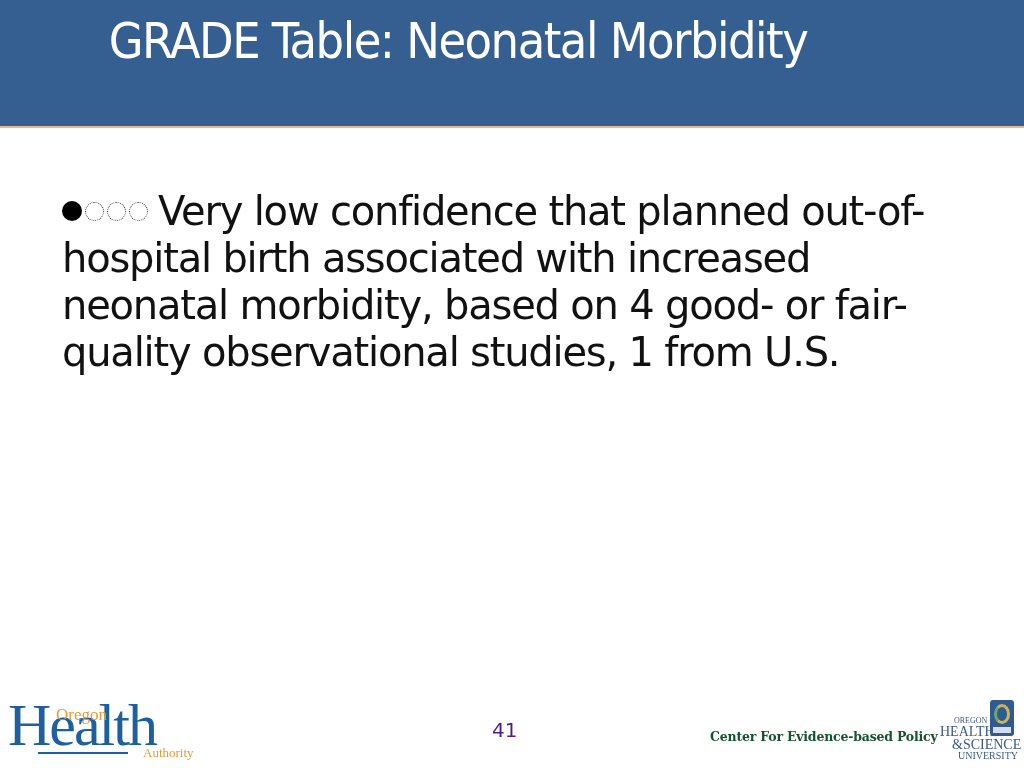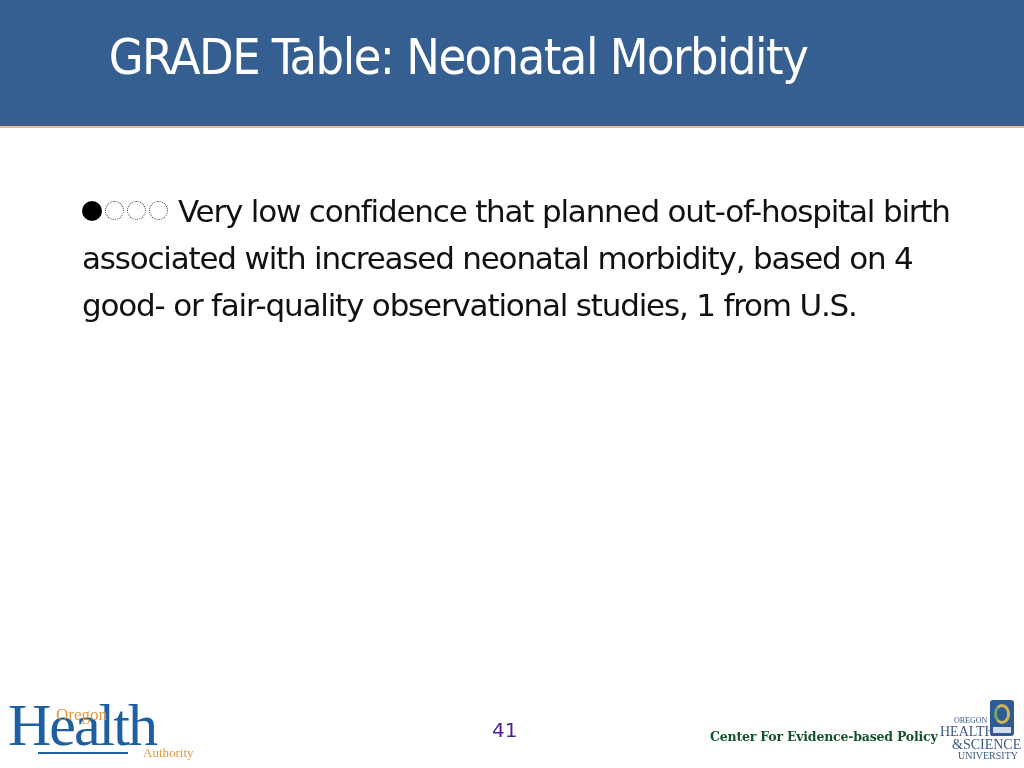--- a/index.html
+++ b/index.html
@@ -8,32 +8,31 @@
       background: #ffffff; position: relative;
       font-family: "Liberation Sans", "DejaVu Sans", sans-serif;
     }
     .header {
       position: absolute; left: 0; top: 0; width: 1024px; height: 128px;
       background: #365f91;
       border-bottom: 2px solid #f2b482;
       box-sizing: border-box;
     }
     .title {
-      position: absolute; left: 0; top: 32px; width: 916px;
+      position: absolute; left: 0; top: 16px; width: 916px;
       text-align: center; color: #ffffff;
       font-family: "DejaVu Sans", sans-serif;
       font-size: 50px; letter-spacing: -1.5px; line-height: 1;
       font-stretch: condensed;
     }
     .body-text {
       position: absolute; left: 62px; top: 188px; width: 920px;
       font-family: "DejaVu Sans", sans-serif;
-      font-size: 31px; line-height: 47px; color: #111111;
+      font-size: 40px; line-height: 47px; color: #111111;
       letter-spacing: -1.2px;
-      margin-left: 20px;
     }
     .rating { display: inline-flex; align-items: center; gap: 3px; margin-right: 10px; vertical-align: middle; position: relative; top: -3px; }
     .dot { width: 18px; height: 18px; border-radius: 50%; box-sizing: border-box; display: inline-block; }
     .dot.filled { background: #000; width: 20px; height: 20px; }
     .dot.empty { border: 1.5px dotted #333; width: 19px; height: 19px; }
     .page-num {
       position: absolute; left: 492px; top: 718px;
       font-size: 20px; color: #4c1d95;
       font-family: "DejaVu Sans", sans-serif;
     }

